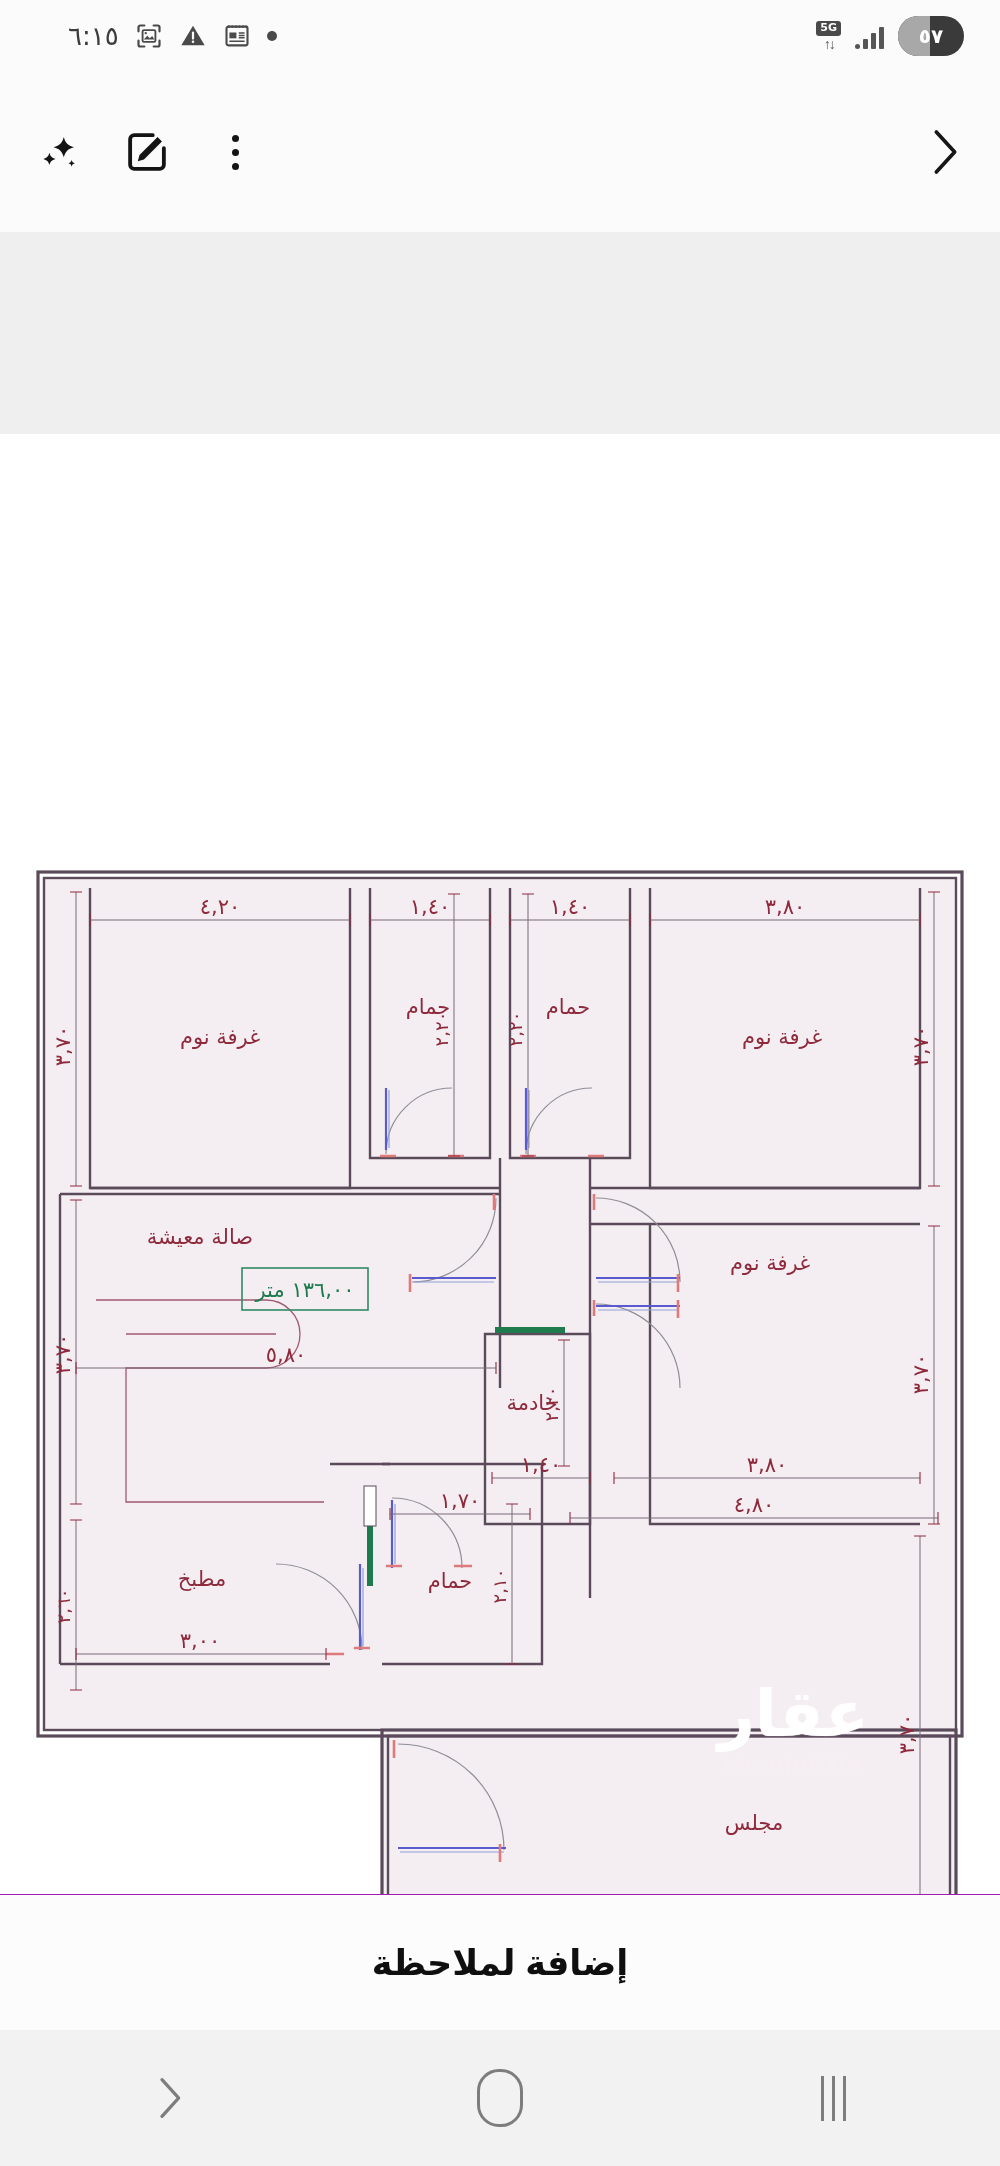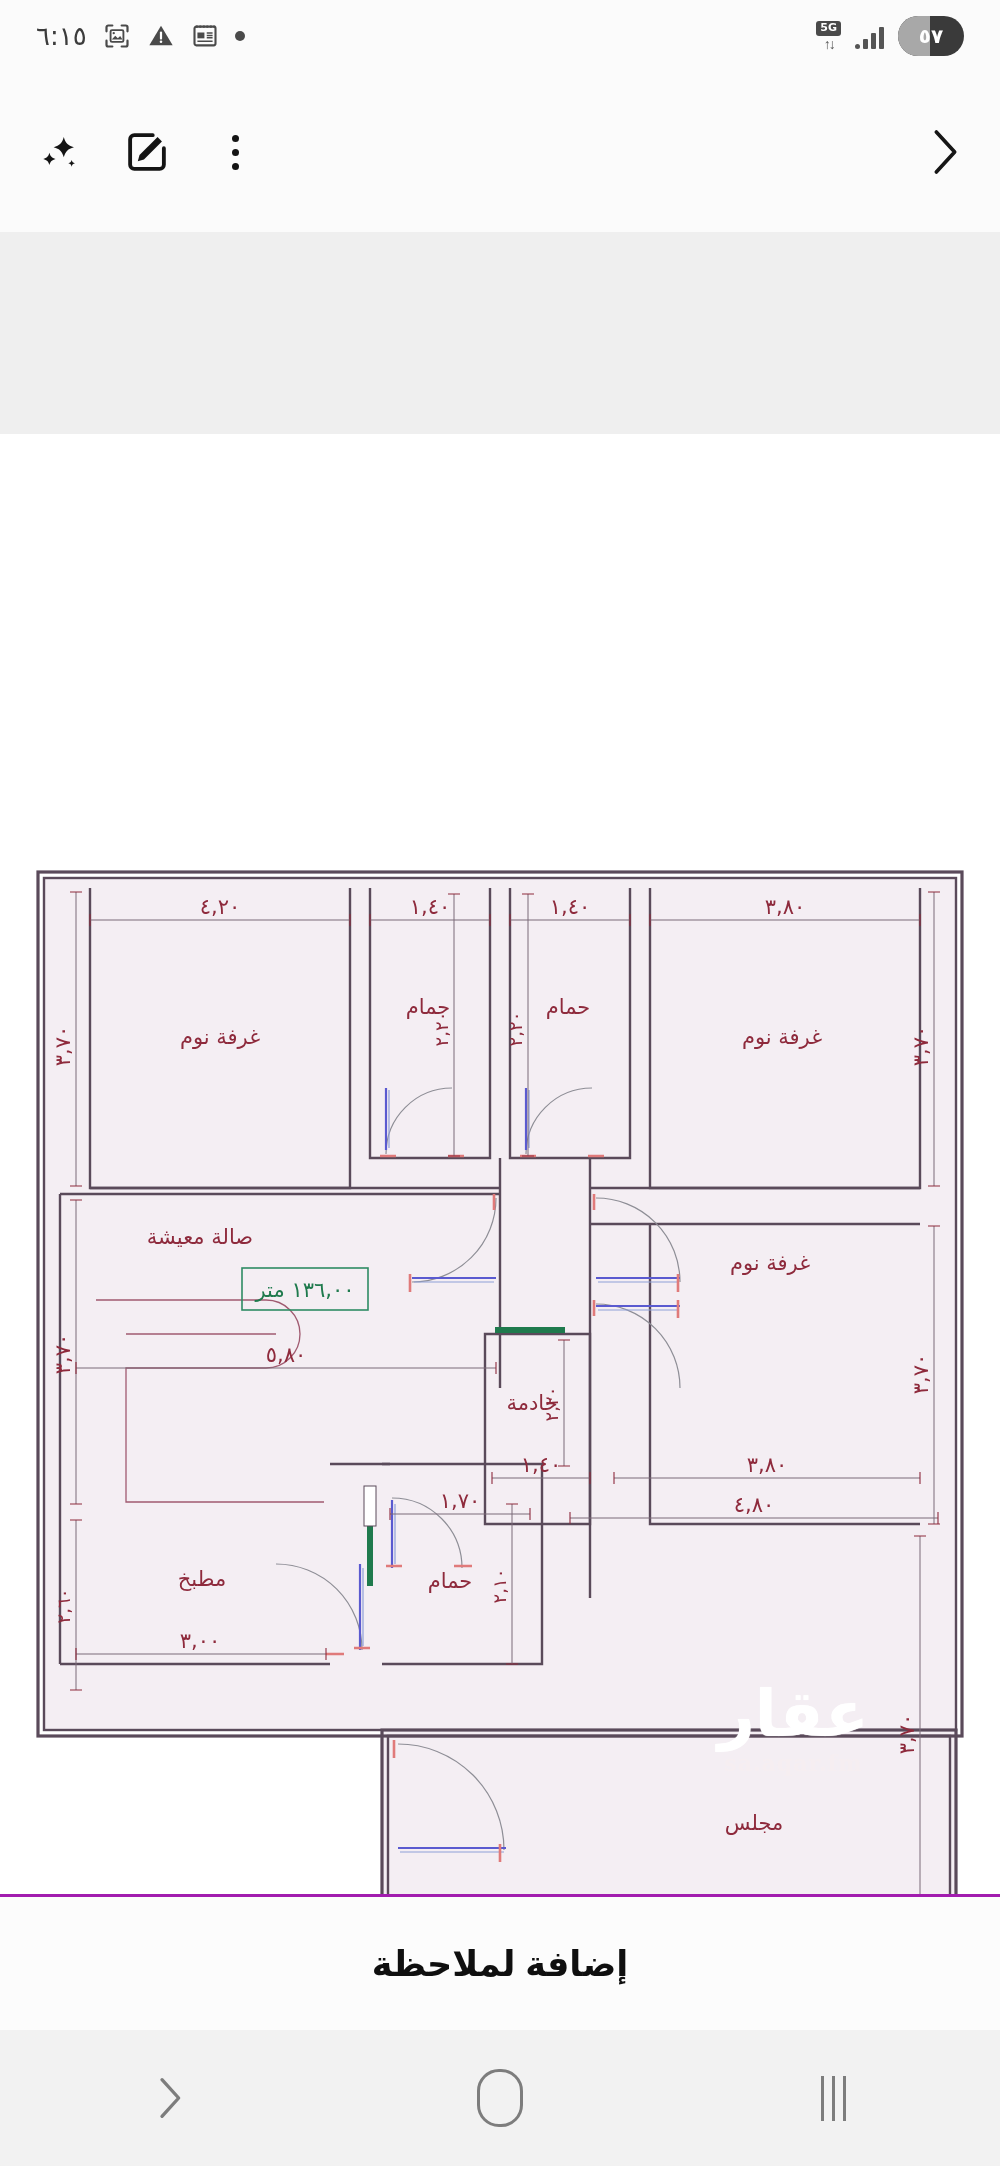--- a/index.html
+++ b/index.html
@@ -12,21 +12,21 @@
   #app { position: relative; width: 1000px; height: 2166px; background:#fff; }
 
   
   .statusbar{
     position:absolute; top:0; left:0; width:1000px; height:72px;
     background:#fbfbfb;
     display:flex; align-items:center; justify-content:space-between;
     padding:0 36px;
   }
   .sb-left{ display:flex; align-items:center; gap:14px; }
-  .sb-right{ display:flex; align-items:center; gap:16px; }
+  .sb-right{ display:flex; align-items:center; gap:16px;margin-left:32px; }
   .battery-pill{
     width:66px; height:40px; border-radius:22px;
     background:#3a3a3a; position:relative; overflow:hidden;
     display:flex; align-items:center; justify-content:center;
   }
   .battery-pill::before{
     content:""; position:absolute; left:0; top:0; bottom:0; width:48%;
     background:#a8a8a8;
   }
   .battery-txt{
@@ -112,21 +112,21 @@
   .wm-en{
     font-size:22px; font-weight:700; color:#f6eef1; letter-spacing:1px; margin-top:4px;
     font-family:"DejaVu Serif", serif;
   }
 
   
   .notebar{
     position:absolute; top:1894px; left:0; width:1000px; height:136px;
     background:#fcfcfc;
     display:flex; align-items:center; justify-content:center;
-    border-top:3px solid #a21caf;
+    border-top:1px solid #a21caf;
   }
   .notebar .lbl{ font-size:35px; font-weight:700; color:#0f0f0f; direction:rtl; }
 
   
   .navbar{
     position:absolute; top:2030px; left:0; width:1000px; height:136px;
     background:#f2f2f2;
     display:flex; align-items:center; justify-content:space-around;
   }
   .navbtn{

